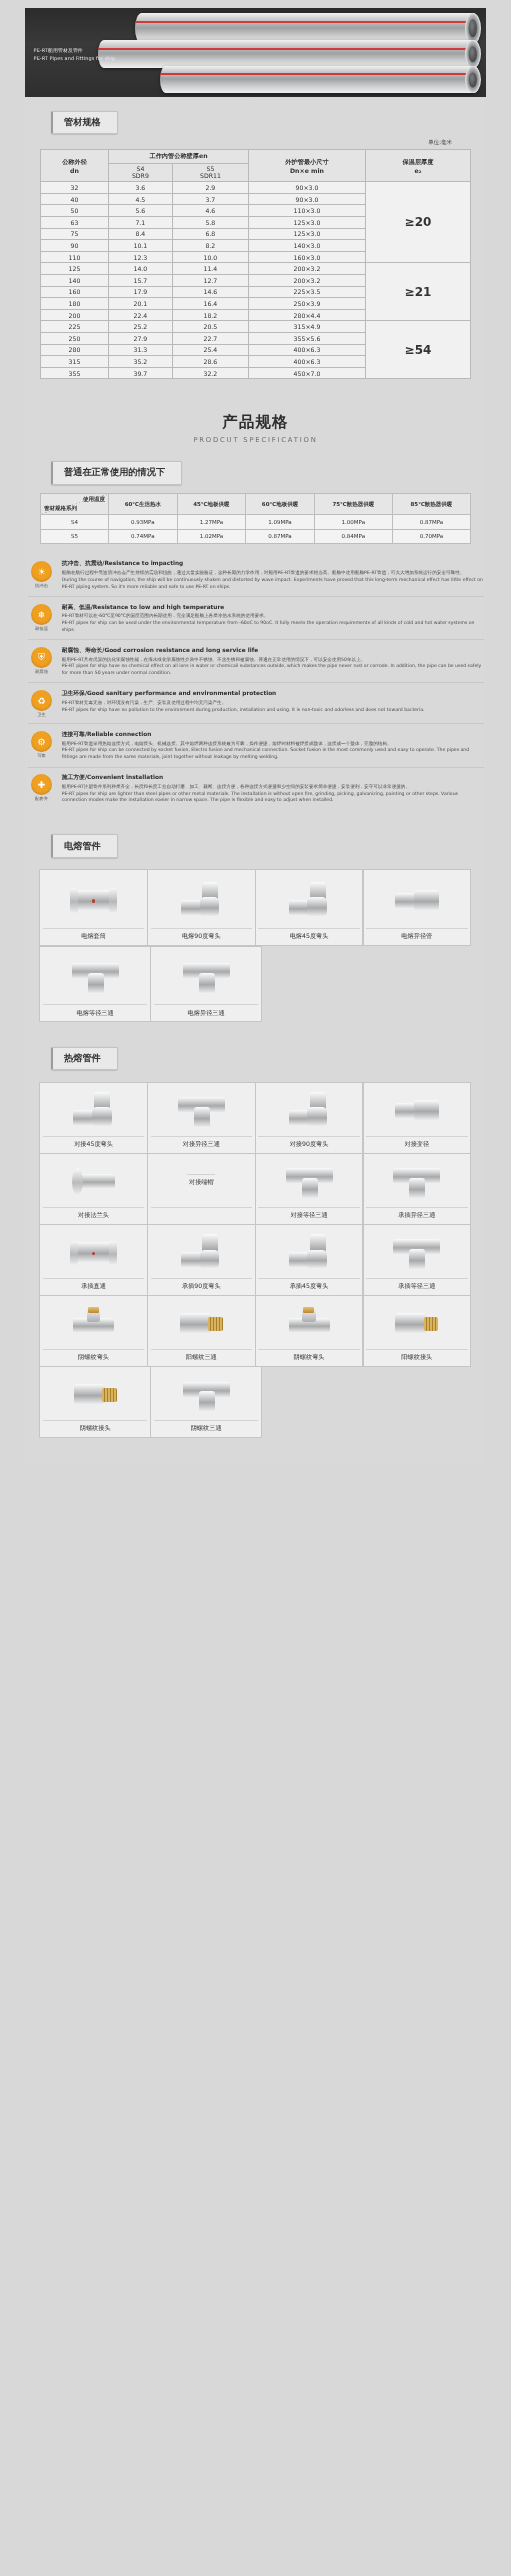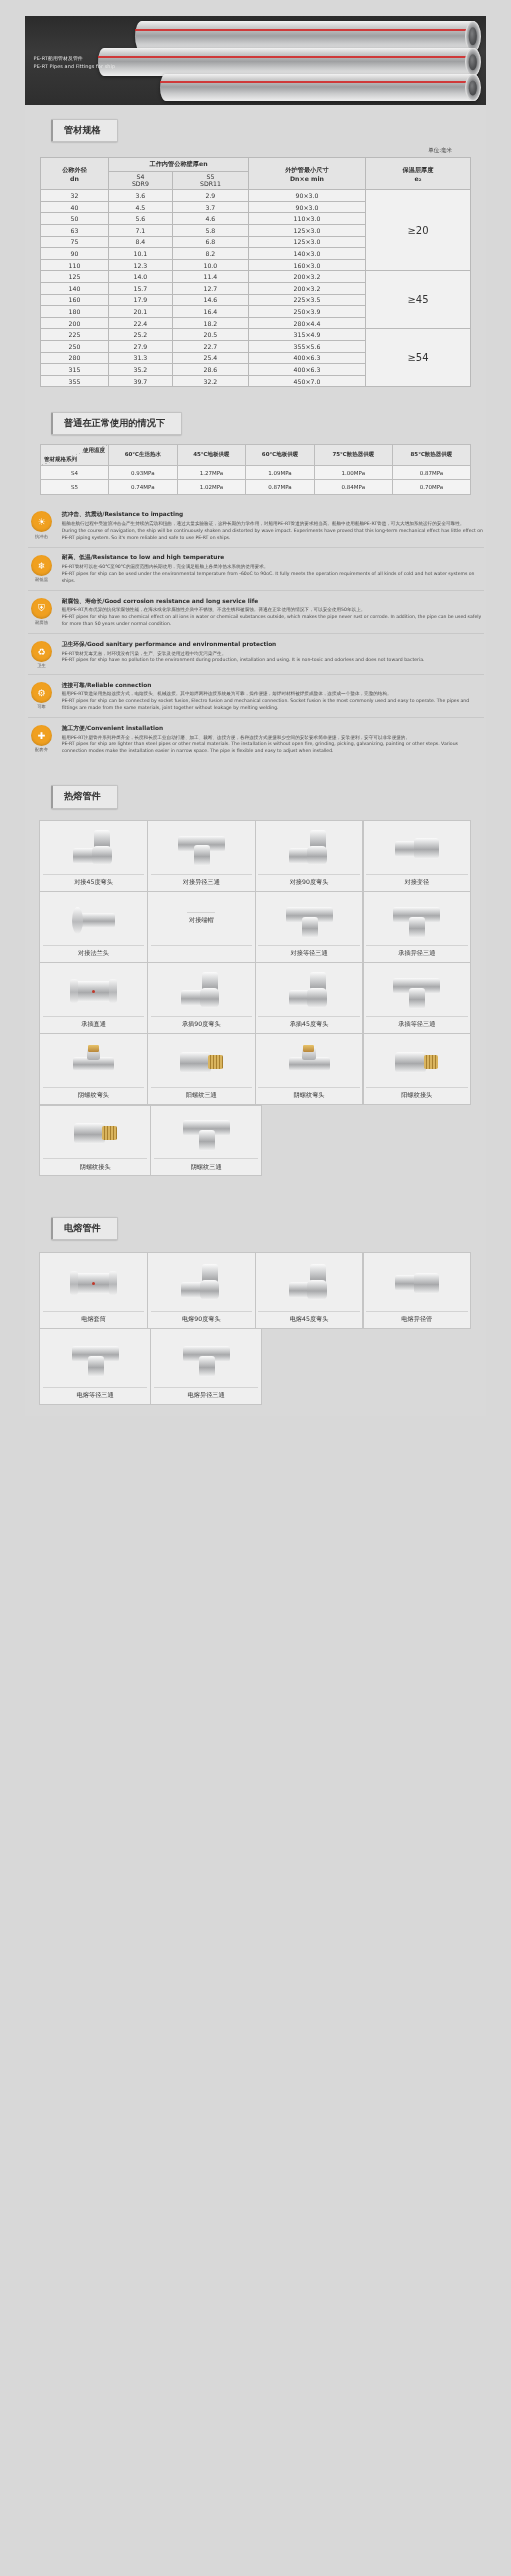--- a/index.html
+++ b/index.html
@@ -3,21 +3,21 @@
 <meta charset="utf-8">
 <style>
   * { box-sizing: border-box; }
   html, body { margin:0; padding:0; }
   body {
     width: 511px;
     font-family: "DejaVu Sans", "Liberation Sans", sans-serif;
     background: #d8d8d8;
     color: #333;
   }
-  .page { width: 461px; margin: 16px auto; }
+  .page { width: 461px; margin: 8px auto; }
 
   
   .hero {
     position: relative;
     height: 89px;
     background: linear-gradient(180deg,#2b2b2b 0%, #3a3a3a 40%, #2e2e2e 100%);
     overflow: hidden;
   }
   .hero-title {
     position: absolute; left: 8.6px; top: 38px;
@@ -73,21 +73,21 @@
     font-size: 6.2px;
   }
   table.spec th, table.spec td {
     border: 0.6px solid #b9b9b9;
     text-align: center;
     padding: 1.8px 1.2px;
     color: #333;
   }
   table.spec thead th { background:#e4e4e4; font-weight:bold; font-size:6.2px; }
   table.spec thead th.sub { font-weight:normal; }
-  table.spec td.merge { font-size: 10px; font-weight:normal; }
+  table.spec td.merge { font-size: 12px; font-weight:bold; }
 
   
   .prod-title { text-align:center; padding: 22px 0 3.7px; }
   .prod-title .cn { font-size: 15.4px; font-weight:bold; color:#2e2e2e; letter-spacing:1.2px;}
   .prod-title .en { font-size: 6.8px; color:#6d6d6d; letter-spacing:1.8px; margin-top:2.5px;}
 
   
   table.spec2 {
     border-collapse: collapse; margin: 0 auto; width: 431px;
     font-size: 5.5px; background:#f3f3f3;
@@ -286,21 +286,21 @@
             <td>110</td>
             <td>12.3</td>
             <td>10.0</td>
             <td>160×3.0</td>
           </tr>
           <tr>
             <td>125</td>
             <td>14.0</td>
             <td>11.4</td>
             <td>200×3.2</td>
-            <td class="merge" rowspan="5">≥45</td>
+            <td class="merge" rowspan="5">≥21</td>
           </tr>
           <tr>
             <td>140</td>
             <td>15.7</td>
             <td>12.7</td>
             <td>200×3.2</td>
           </tr>
           <tr>
             <td>160</td>
             <td>17.9</td>
@@ -348,20 +348,24 @@
             <td>355</td>
             <td>39.7</td>
             <td>32.2</td>
             <td>450×7.0</td>
           </tr>
         </tbody>
     </table>
   </div>
 
   <div class="band grey">
+    <div class="prod-title">
+      <div class="cn">产品规格</div>
+      <div class="en">PRODCUT SPECIFICATION</div>
+    </div>
 
     <div class="sec-tab">普通在正常使用的情况下</div>
 
     <table class="spec2">
       <thead>
         <tr>
           <th class="corner">
             <div class="diag"></div>
             <span class="t1">使用温度</span>
             <span class="t2">管材规格系列</span>
@@ -458,269 +462,269 @@
           <div class="feat-body">
             <div class="feat-h">施工方便/Convenient installation</div>
             <div class="feat-p">船用PE-RT注塑管件系列种类齐全，长度和长度工业自动打磨、加工、裁断、连接方便，各种连接方式便捷和少空间的安装要求简单便捷，安装便利，安守可以非常便捷的。</div>
             <div class="feat-p">PE-RT pipes for ship are lighter than steel pipes or other metal materials. The installation is without open fire, grinding, picking, galvanizing, painting or other steps. Various connection modes make the installation easier in narrow space. The pipe is flexible and easy to adjust when installed.</div>
           </div>
         </div>
       </div>
   </div>
 
   <div class="band grey">
-    <div class="sec-tab">热熔管件</div>
-    <div class="grid hot" id="hotmelt-grid">
-        <div class="grid-row">
-          <div class="cell">
-            <div class="art">
-              <div class="sh elbow">
-                <div class="arm-h pipe-grey"></div>
-                <div class="arm-v pipe-grey"></div>
-                <div class="knee pipe-grey"></div>
-              </div>
-            </div>
-            <div class="cap">对接45度弯头</div>
-          </div>
-          <div class="cell">
-            <div class="art">
-              <div class="sh tee">
-                <div class="bar pipe-grey"></div>
-                <div class="leg pipe-grey"></div>
-              </div>
-            </div>
-            <div class="cap">对接异径三通</div>
-          </div>
-          <div class="cell">
-            <div class="art">
-              <div class="sh elbow">
-                <div class="arm-h pipe-grey"></div>
-                <div class="arm-v pipe-grey"></div>
-                <div class="knee pipe-grey"></div>
-              </div>
-            </div>
-            <div class="cap">对接90度弯头</div>
-          </div>
-          <div class="cell">
-            <div class="art">
-              <div class="sh reducer">
-                <div class="b1 pipe-grey"></div>
-                <div class="b2 pipe-grey"></div>
-              </div>
-            </div>
-            <div class="cap">对接变径</div>
-          </div>
-        </div>
-        <div class="grid-row">
-          <div class="cell">
-            <div class="art">
-              <div class="sh flange">
-                <div class="tube pipe-grey"></div>
-                <div class="disc"></div>
-              </div>
-            </div>
-            <div class="cap">对接法兰头</div>
-          </div>
-          <div class="cell">
-            <div class="art">
-              <div class="sh cap">对接端帽</div>
-            </div>
-            <div class="cap"></div>
-          </div>
-          <div class="cell">
-            <div class="art">
-              <div class="sh tee">
-                <div class="bar pipe-grey"></div>
-                <div class="leg pipe-grey"></div>
-              </div>
-            </div>
-            <div class="cap">对接等径三通</div>
-          </div>
-          <div class="cell">
-            <div class="art">
-              <div class="sh tee">
-                <div class="bar pipe-grey"></div>
-                <div class="leg pipe-grey"></div>
-              </div>
-            </div>
-            <div class="cap">承插异径三通</div>
-          </div>
-        </div>
+    <div class="sec-tab">电熔管件</div>
+    <div class="grid" id="electro-grid">
         <div class="grid-row">
           <div class="cell">
             <div class="art">
               <div class="sh socket">
                 <div class="body pipe-grey"></div>
                 <div class="ring l"></div>
                 <div class="ring r"></div>
                 <div class="dot"></div>
               </div>
             </div>
-            <div class="cap">承插直通</div>
+            <div class="cap">电熔套筒</div>
           </div>
           <div class="cell">
             <div class="art">
               <div class="sh elbow">
                 <div class="arm-h pipe-grey"></div>
                 <div class="arm-v pipe-grey"></div>
                 <div class="knee pipe-grey"></div>
               </div>
             </div>
-            <div class="cap">承插90度弯头</div>
+            <div class="cap">电熔90度弯头</div>
           </div>
           <div class="cell">
             <div class="art">
               <div class="sh elbow">
                 <div class="arm-h pipe-grey"></div>
                 <div class="arm-v pipe-grey"></div>
                 <div class="knee pipe-grey"></div>
               </div>
             </div>
-            <div class="cap">承插45度弯头</div>
-          </div>
+            <div class="cap">电熔45度弯头</div>
+          </div>
+          <div class="cell">
+            <div class="art">
+              <div class="sh reducer">
+                <div class="b1 pipe-grey"></div>
+                <div class="b2 pipe-grey"></div>
+              </div>
+            </div>
+            <div class="cap">电熔异径管</div>
+          </div>
+        </div>
+        <div class="grid-row">
           <div class="cell">
             <div class="art">
               <div class="sh tee">
                 <div class="bar pipe-grey"></div>
                 <div class="leg pipe-grey"></div>
               </div>
             </div>
-            <div class="cap">承插等径三通</div>
-          </div>
-        </div>
-        <div class="grid-row">
-          <div class="cell">
-            <div class="art">
-              <div class="sh valve">
-                <div class="bar pipe-grey"></div>
-                <div class="stem"></div>
-                <div class="brass"></div>
-              </div>
-            </div>
-            <div class="cap">阴螺纹弯头</div>
-          </div>
-          <div class="cell">
-            <div class="art">
-              <div class="sh thread">
-                <div class="b pipe-grey"></div>
-                <div class="m"></div>
-              </div>
-            </div>
-            <div class="cap">阳螺纹三通</div>
-          </div>
-          <div class="cell">
-            <div class="art">
-              <div class="sh valve">
-                <div class="bar pipe-grey"></div>
-                <div class="stem"></div>
-                <div class="brass"></div>
-              </div>
-            </div>
-            <div class="cap">阴螺纹弯头</div>
-          </div>
-          <div class="cell">
-            <div class="art">
-              <div class="sh thread">
-                <div class="b pipe-grey"></div>
-                <div class="m"></div>
-              </div>
-            </div>
-            <div class="cap">阳螺纹接头</div>
-          </div>
-        </div>
-        <div class="grid-row">
-          <div class="cell">
-            <div class="art">
-              <div class="sh thread">
-                <div class="b pipe-grey"></div>
-                <div class="m"></div>
-              </div>
-            </div>
-            <div class="cap">阴螺纹接头</div>
+            <div class="cap">电熔等径三通</div>
           </div>
           <div class="cell">
             <div class="art">
               <div class="sh tee">
                 <div class="bar pipe-grey"></div>
                 <div class="leg pipe-grey"></div>
               </div>
             </div>
-            <div class="cap">阴螺纹三通</div>
+            <div class="cap">电熔异径三通</div>
           </div>
           <div style="flex: 1 1 0%;"></div>
           <div style="flex: 1 1 0%;"></div>
         </div>
       </div>
-    <div class="footer-pad"></div>
   </div>
 
   <div class="band grey">
-    <div class="sec-tab">电熔管件</div>
-    <div class="grid" id="electro-grid">
+    <div class="sec-tab">热熔管件</div>
+    <div class="grid hot" id="hotmelt-grid">
+        <div class="grid-row">
+          <div class="cell">
+            <div class="art">
+              <div class="sh elbow">
+                <div class="arm-h pipe-grey"></div>
+                <div class="arm-v pipe-grey"></div>
+                <div class="knee pipe-grey"></div>
+              </div>
+            </div>
+            <div class="cap">对接45度弯头</div>
+          </div>
+          <div class="cell">
+            <div class="art">
+              <div class="sh tee">
+                <div class="bar pipe-grey"></div>
+                <div class="leg pipe-grey"></div>
+              </div>
+            </div>
+            <div class="cap">对接异径三通</div>
+          </div>
+          <div class="cell">
+            <div class="art">
+              <div class="sh elbow">
+                <div class="arm-h pipe-grey"></div>
+                <div class="arm-v pipe-grey"></div>
+                <div class="knee pipe-grey"></div>
+              </div>
+            </div>
+            <div class="cap">对接90度弯头</div>
+          </div>
+          <div class="cell">
+            <div class="art">
+              <div class="sh reducer">
+                <div class="b1 pipe-grey"></div>
+                <div class="b2 pipe-grey"></div>
+              </div>
+            </div>
+            <div class="cap">对接变径</div>
+          </div>
+        </div>
+        <div class="grid-row">
+          <div class="cell">
+            <div class="art">
+              <div class="sh flange">
+                <div class="tube pipe-grey"></div>
+                <div class="disc"></div>
+              </div>
+            </div>
+            <div class="cap">对接法兰头</div>
+          </div>
+          <div class="cell">
+            <div class="art">
+              <div class="sh cap">对接端帽</div>
+            </div>
+            <div class="cap"></div>
+          </div>
+          <div class="cell">
+            <div class="art">
+              <div class="sh tee">
+                <div class="bar pipe-grey"></div>
+                <div class="leg pipe-grey"></div>
+              </div>
+            </div>
+            <div class="cap">对接等径三通</div>
+          </div>
+          <div class="cell">
+            <div class="art">
+              <div class="sh tee">
+                <div class="bar pipe-grey"></div>
+                <div class="leg pipe-grey"></div>
+              </div>
+            </div>
+            <div class="cap">承插异径三通</div>
+          </div>
+        </div>
         <div class="grid-row">
           <div class="cell">
             <div class="art">
               <div class="sh socket">
                 <div class="body pipe-grey"></div>
                 <div class="ring l"></div>
                 <div class="ring r"></div>
                 <div class="dot"></div>
               </div>
             </div>
-            <div class="cap">电熔套筒</div>
+            <div class="cap">承插直通</div>
           </div>
           <div class="cell">
             <div class="art">
               <div class="sh elbow">
                 <div class="arm-h pipe-grey"></div>
                 <div class="arm-v pipe-grey"></div>
                 <div class="knee pipe-grey"></div>
               </div>
             </div>
-            <div class="cap">电熔90度弯头</div>
+            <div class="cap">承插90度弯头</div>
           </div>
           <div class="cell">
             <div class="art">
               <div class="sh elbow">
                 <div class="arm-h pipe-grey"></div>
                 <div class="arm-v pipe-grey"></div>
                 <div class="knee pipe-grey"></div>
               </div>
             </div>
-            <div class="cap">电熔45度弯头</div>
-          </div>
-          <div class="cell">
-            <div class="art">
-              <div class="sh reducer">
-                <div class="b1 pipe-grey"></div>
-                <div class="b2 pipe-grey"></div>
-              </div>
-            </div>
-            <div class="cap">电熔异径管</div>
+            <div class="cap">承插45度弯头</div>
+          </div>
+          <div class="cell">
+            <div class="art">
+              <div class="sh tee">
+                <div class="bar pipe-grey"></div>
+                <div class="leg pipe-grey"></div>
+              </div>
+            </div>
+            <div class="cap">承插等径三通</div>
           </div>
         </div>
         <div class="grid-row">
           <div class="cell">
             <div class="art">
+              <div class="sh valve">
+                <div class="bar pipe-grey"></div>
+                <div class="stem"></div>
+                <div class="brass"></div>
+              </div>
+            </div>
+            <div class="cap">阴螺纹弯头</div>
+          </div>
+          <div class="cell">
+            <div class="art">
+              <div class="sh thread">
+                <div class="b pipe-grey"></div>
+                <div class="m"></div>
+              </div>
+            </div>
+            <div class="cap">阳螺纹三通</div>
+          </div>
+          <div class="cell">
+            <div class="art">
+              <div class="sh valve">
+                <div class="bar pipe-grey"></div>
+                <div class="stem"></div>
+                <div class="brass"></div>
+              </div>
+            </div>
+            <div class="cap">阴螺纹弯头</div>
+          </div>
+          <div class="cell">
+            <div class="art">
+              <div class="sh thread">
+                <div class="b pipe-grey"></div>
+                <div class="m"></div>
+              </div>
+            </div>
+            <div class="cap">阳螺纹接头</div>
+          </div>
+        </div>
+        <div class="grid-row">
+          <div class="cell">
+            <div class="art">
+              <div class="sh thread">
+                <div class="b pipe-grey"></div>
+                <div class="m"></div>
+              </div>
+            </div>
+            <div class="cap">阴螺纹接头</div>
+          </div>
+          <div class="cell">
+            <div class="art">
               <div class="sh tee">
                 <div class="bar pipe-grey"></div>
                 <div class="leg pipe-grey"></div>
               </div>
             </div>
-            <div class="cap">电熔等径三通</div>
-          </div>
-          <div class="cell">
-            <div class="art">
-              <div class="sh tee">
-                <div class="bar pipe-grey"></div>
-                <div class="leg pipe-grey"></div>
-              </div>
-            </div>
-            <div class="cap">电熔异径三通</div>
+            <div class="cap">阴螺纹三通</div>
           </div>
           <div style="flex: 1 1 0%;"></div>
           <div style="flex: 1 1 0%;"></div>
         </div>
       </div>
+    <div class="footer-pad"></div>
   </div>
 
 </div>
 
 
 </body></html>

